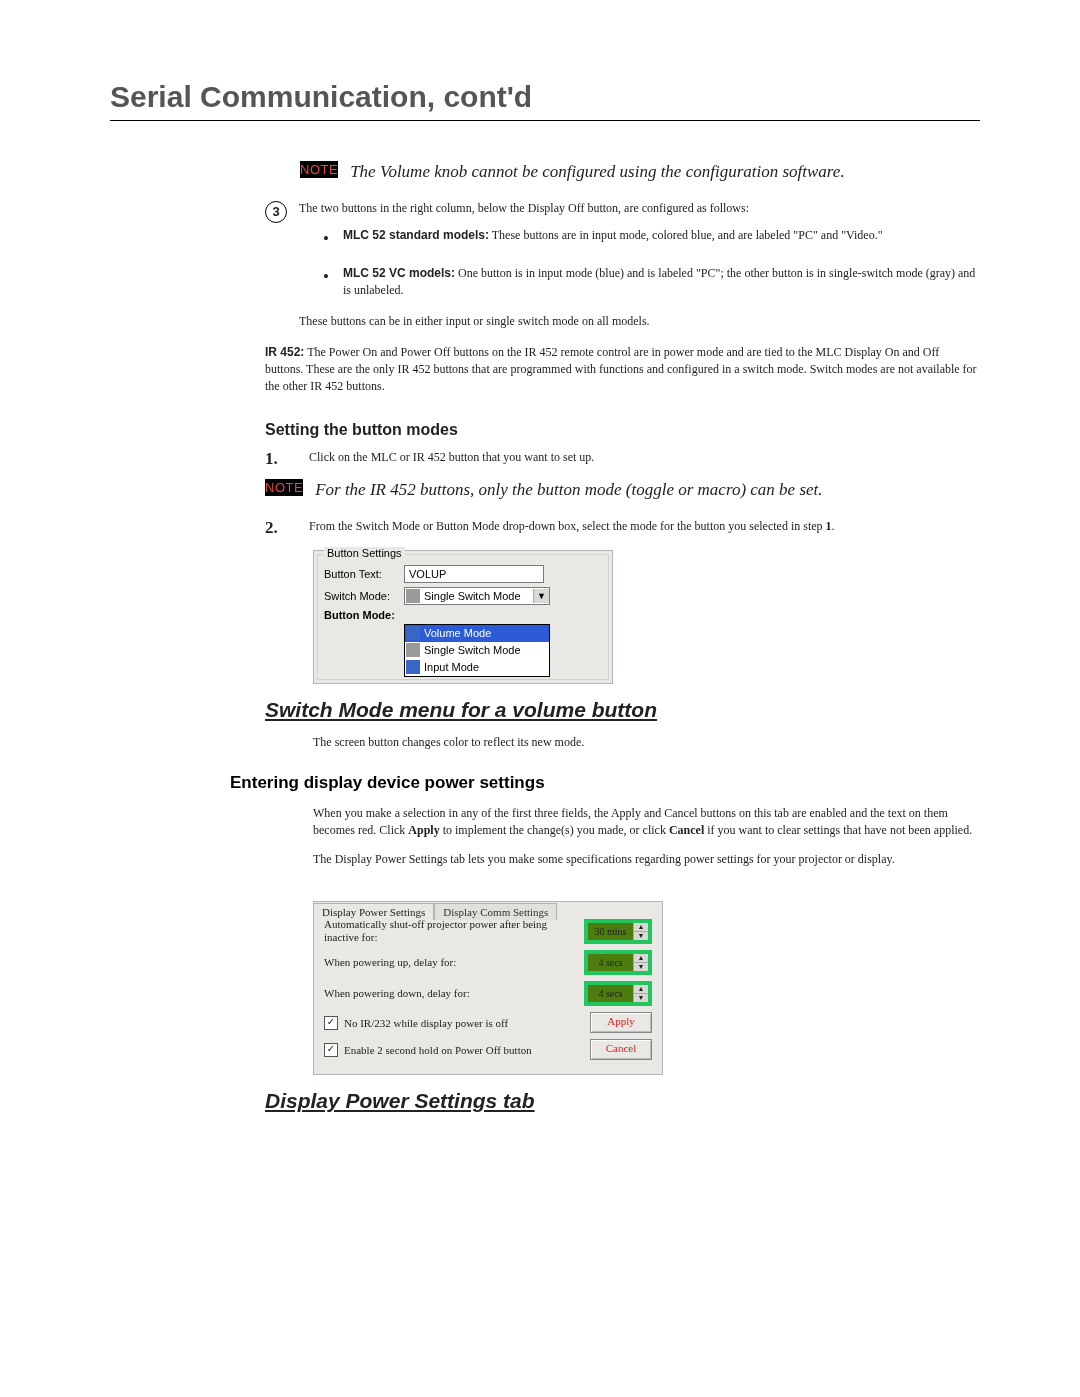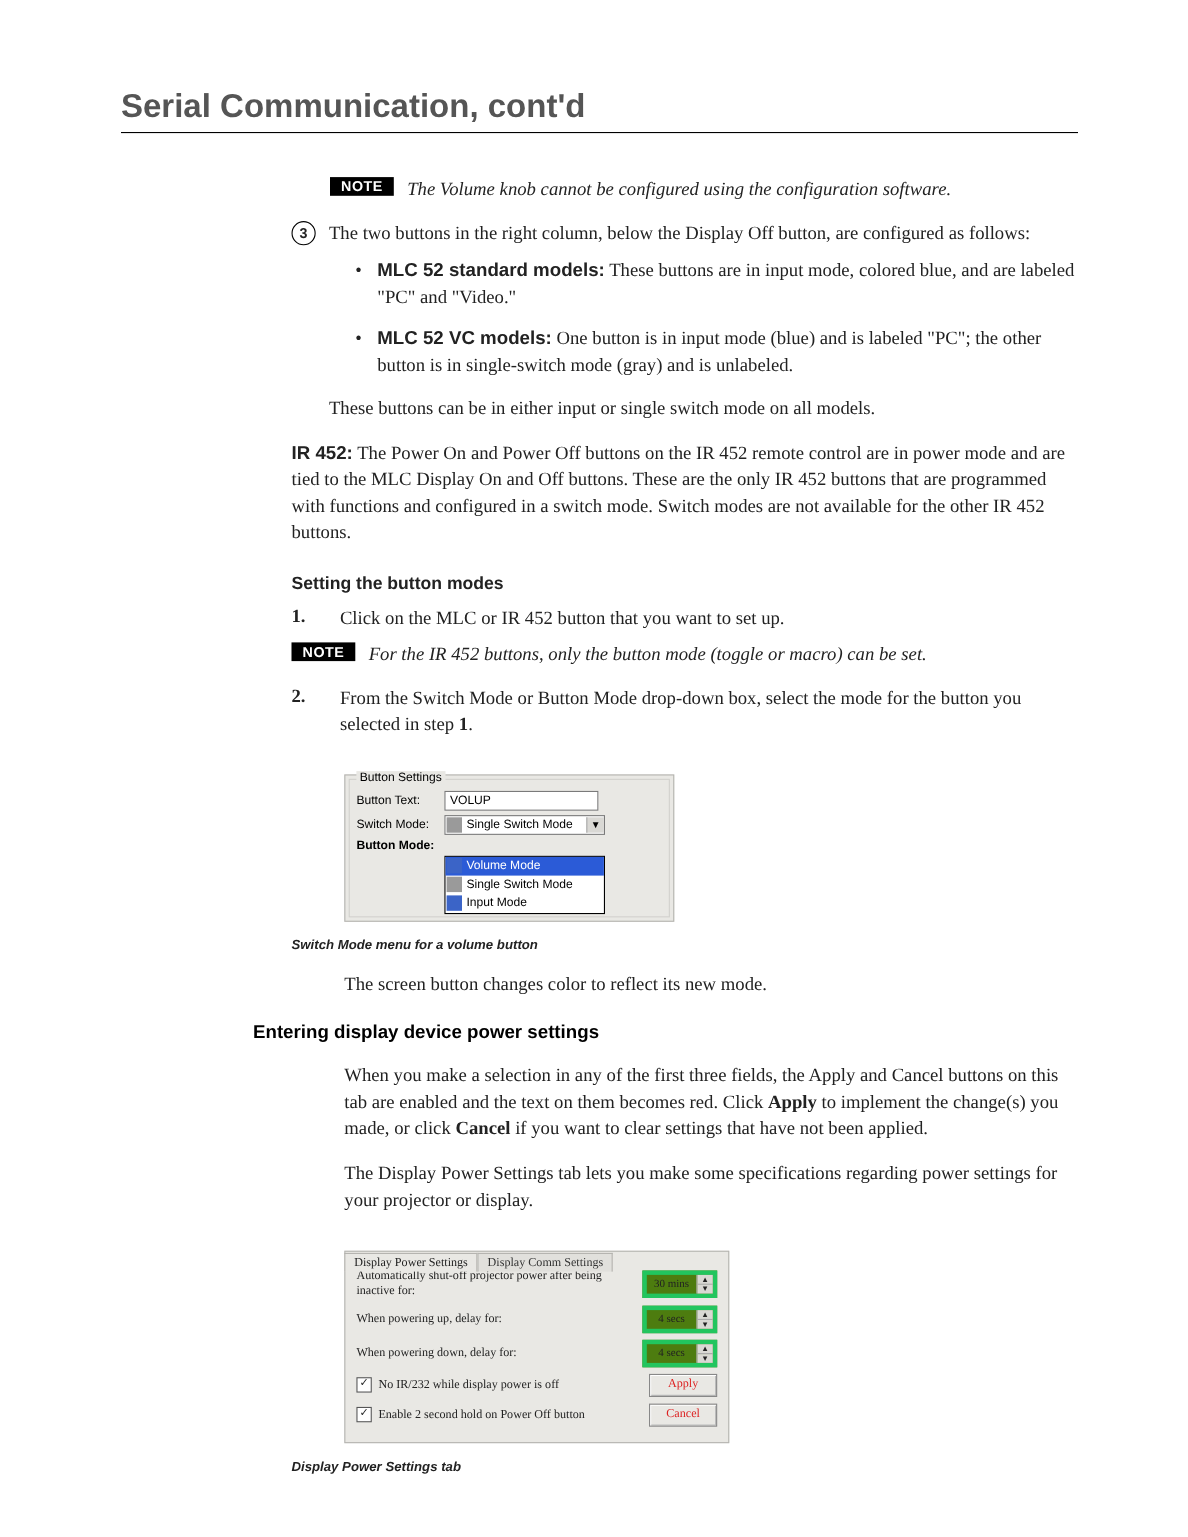--- a/index.html
+++ b/index.html
@@ -33,25 +33,25 @@
   .indent-block2 {
     margin-left: 155px;
   }
   .note-row {
     display: flex;
     gap: 12px;
     margin: 0 0 16px 0;
   }
   .note-badge {
     background: #000;
-    color: #ffffff;
-    font-family: Arial, Helvetica, sans-serif;
-    font-weight: 700;
+    color: #ef4444;
+    font-family: Arial, Helvetica, sans-serif;
+    font-weight: 400;
     font-size: 13px;
-    padding: 1px 10px;
+    padding: 1px 0;
     letter-spacing: 0.5px;
     height: fit-content;
     flex-shrink: 0;
   }
   .note-text {
     font-style: italic;
     font-size: 17px;
     line-height: 1.35;
   }
   .step-row {
@@ -66,21 +66,21 @@
     border-radius: 50%;
     font-family: Arial, Helvetica, sans-serif;
     font-weight: 700;
     font-size: 13px;
     text-align: center;
     line-height: 20px;
     flex-shrink: 0;
     margin-top: 1px;
   }
   .body-text {
-    font-size: 17px;
+    font-size: 12px;
     line-height: 1.42;
   }
   .bullet-list {
     margin: 10px 0 10px 0;
     padding-left: 24px;
   }
   .bullet-item {
     display: flex;
     gap: 14px;
     margin-bottom: 14px;
@@ -103,22 +103,23 @@
   .ol-num {
     font-weight: 700;
     font-size: 17px;
     width: 16px;
     flex-shrink: 0;
   }
   .caption {
     font-family: Arial, Helvetica, sans-serif;
     font-weight: 700;
     font-style: italic;
-    font-size: 12px;
+    font-size: 21px;
     margin: 14px 0 8px 0;
+    text-decoration: underline;
   }
   .section-heading {
     font-family: Arial, Helvetica, sans-serif;
     font-weight: 700;
     font-size: 17px;
     color: #000;
     margin: 22px 0 6px 0;
   }
   
   .ui-panel {
@@ -378,21 +379,21 @@
       <span class="note-text">For the IR 452 buttons, only the button mode (toggle or macro) can be set.</span>
     </div>
 
     <div class="ol-row">
       <span class="ol-num"><span>2</span>.</span>
       <span class="body-text">
         <span>From the Switch Mode or Button Mode drop-down box, select the mode for the button you selected in step </span><b>1</b><span>.</span>
       </span>
     </div>
 
-    <div style="margin:32px 0 0 48px; width:300px;">
+    <div style="margin:12px 0 0 48px; width:300px;">
       <div class="ui-panel">
         <div class="fieldset">
           <span class="fieldset-legend">Button Settings</span>
 
           <div class="form-row">
             <span class="form-label">Button Text:</span>
             <input class="text-input" value="VOLUP" style="">
           </div>
 
           <div class="form-row">

